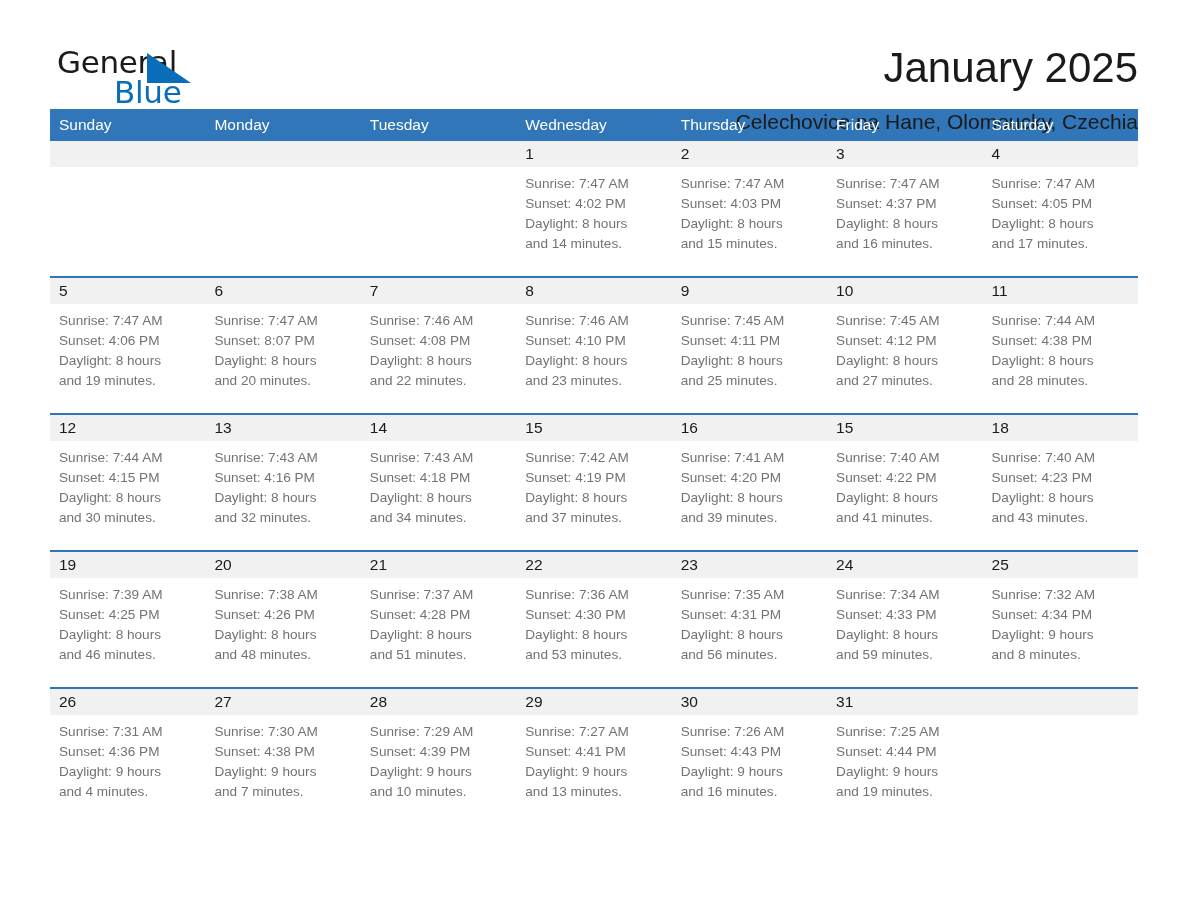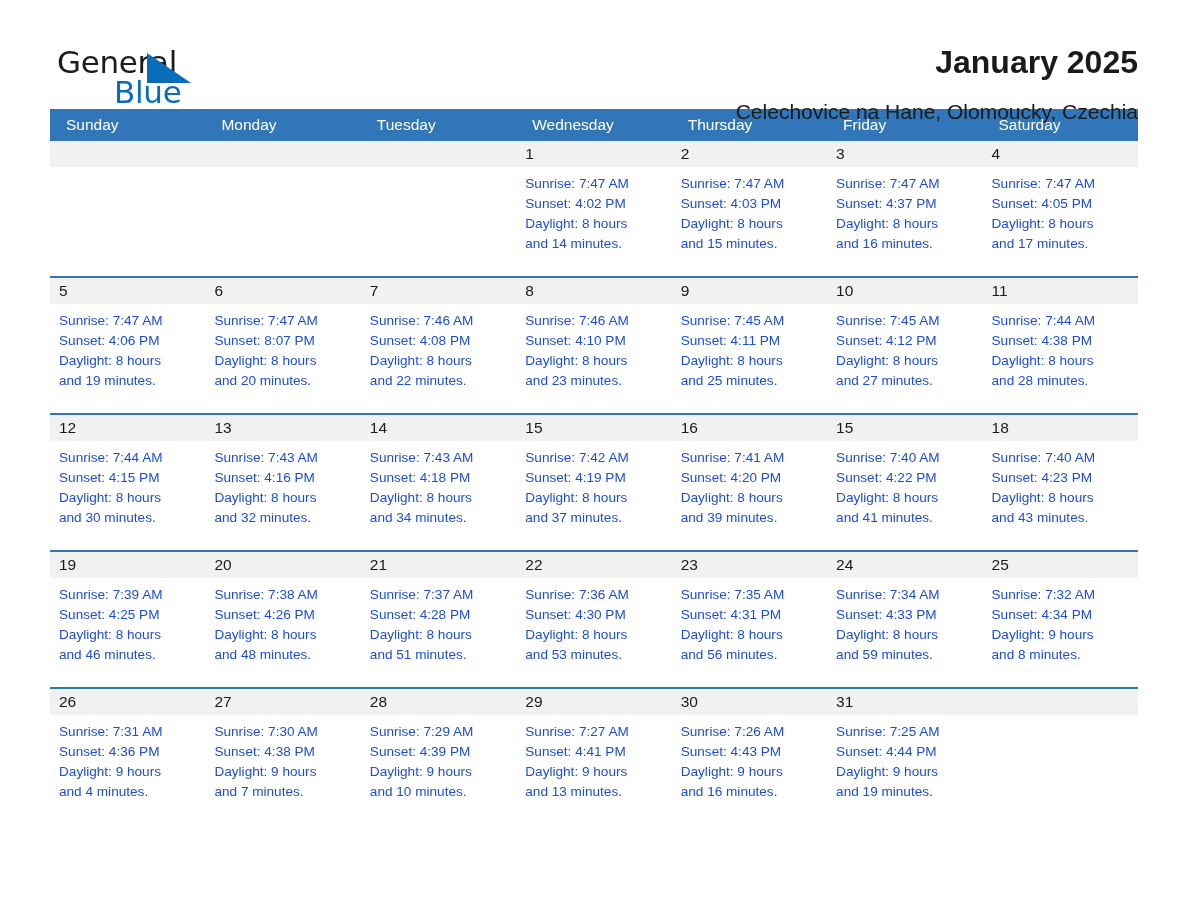--- a/index.html
+++ b/index.html
@@ -63,22 +63,22 @@
     color: #0a6dba;
     font-family: "DejaVu Sans", sans-serif;
     font-weight: 400;
   }
   .title-block {
     text-align: right;
     flex: 1 1 auto;
     padding-top: 2px;
   }
   .cal-title {
-    font-size: 32px;
-    font-weight: 700;
+    font-size: 42px;
+    font-weight: 400;
     color: #1a1a1a;
     line-height: 1.05;
     letter-spacing: 0px;
   }
   .cal-subtitle {
     font-size: 21px;
     font-weight: 400;
     color: #1a1a1a;
     margin-top: 20px;
     letter-spacing: 0px;
@@ -90,21 +90,21 @@
     width: 1088px;
     border-collapse: collapse;
     table-layout: fixed;
   }
   .calendar th {
     background: #3076b8;
     color: #ffffff;
     font-weight: 400;
     font-size: 15.5px;
     text-align: left;
-    padding: 7px 0 7px 16px;
+    padding: 7px 0 7px 9px;
     height: 17px;
     letter-spacing: 0px;
   }
   .week-row td {
     vertical-align: top;
     padding: 0;
     border-top: 2px solid #2f75b7;
     height: 135px;
   }
   .week-row:first-of-type td {
@@ -119,21 +119,21 @@
     color: #1a1a1a;
     box-sizing: border-box;
   }
   .daynum-band.empty {
     background: #f1f1f1;
   }
   .cell-body {
     padding: 7px 8px 0 9px;
     font-size: 13.6px;
     line-height: 20px;
-    color: #1d4ed8;
+    color: #737373;
   }
   .cell-body div {
     white-space: nowrap;
   }
   .cell-empty .cell-body { visibility: hidden; }
 </style>
 </head>
 <body>
 
 <div class="page">

